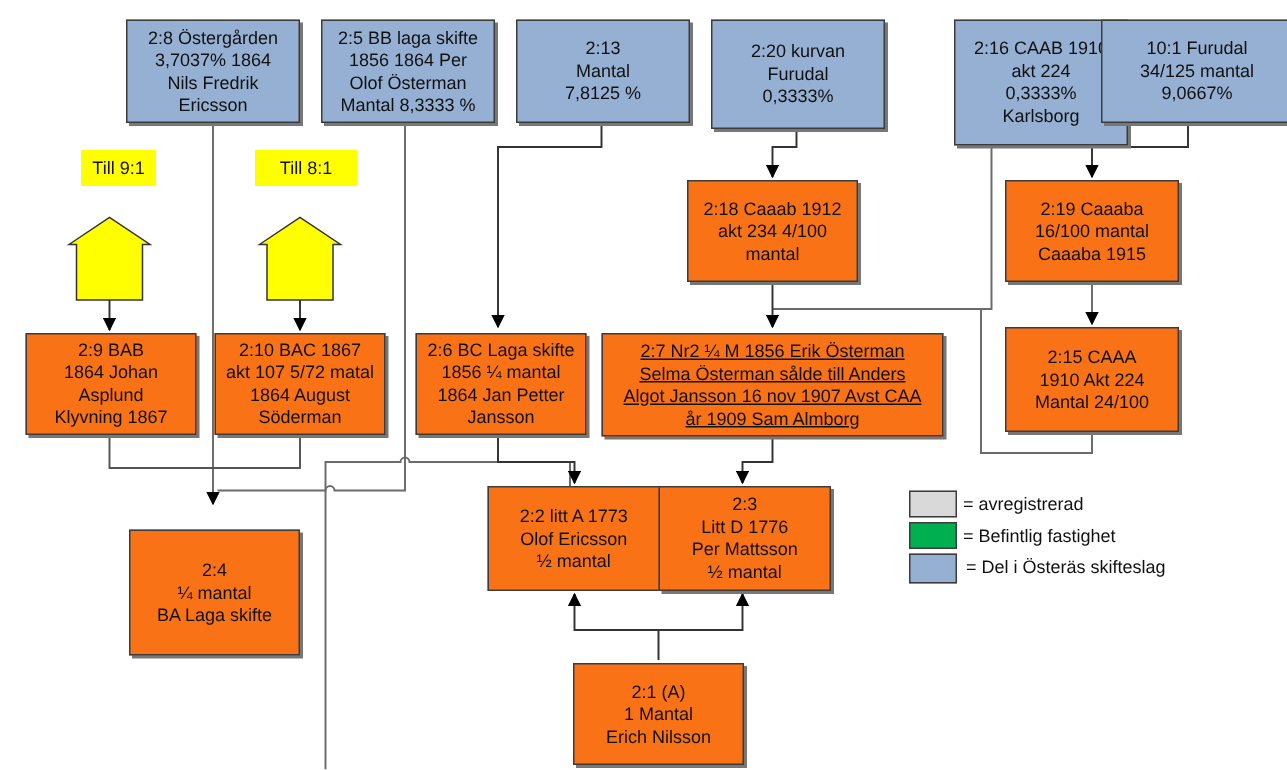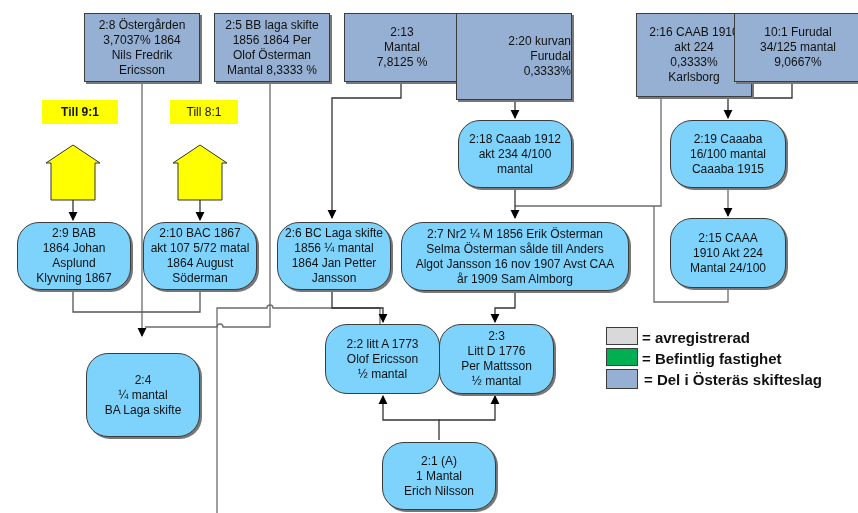--- a/index.html
+++ b/index.html
@@ -4,27 +4,27 @@
 <style>
   html, body { margin: 0; padding: 0; background: #ffffff; }
   body { width: 858px; height: 513px; position: relative; overflow: hidden;
          font-family: "Liberation Sans", sans-serif; }
   #canvas { position: absolute; left: 0; top: 0; width: 858px; height: 513px; }
   .box { position: absolute; box-sizing: border-box; border: 1px solid #3c3c3c;
          display: flex; flex-direction: column; align-items: center; justify-content: center;
          text-align: center; font-size: 12px; line-height: 15px; color: #111;
          box-shadow: 2px 2px 0 #777; }
   .blue { background: #95b0d2; }
-  .gray { background: #7dd3fc; border-radius: 22px; }
+  .gray { background: #f97316; }
   .yellow-label { position: absolute; background: #ffff00; font-size: 12px;
          display: flex; align-items: center; justify-content: center; color: #111; }
   .line { display: block; white-space: nowrap; }
   .legend-swatch { position: absolute; width: 32px; height: 18px; box-sizing: border-box;
          border: 1px solid #3c3c3c; }
-  .legend-text { position: absolute; font-size: 15px; color: #111; white-space: nowrap; font-weight: bold; }
+  .legend-text { position: absolute; font-size: 12px; color: #111; white-space: nowrap; }
 </style>
 </head>
 <body>
 
 <svg id="canvas" xmlns="http://www.w3.org/2000/svg" width="858" height="513">
   <defs>
     <marker id="arr" viewBox="0 0 10 10" refX="9" refY="5" markerWidth="7" markerHeight="7" orient="auto-start-reverse">
       <path d="M0,0 L10,5 L0,10 z" fill="#000"></path>
     </marker>
   </defs>
@@ -61,41 +61,41 @@
     <path d="M439,420 H495 V396" stroke="#333" marker-end="url(#arr)"></path>
 
     <path d="M73,200 V220" stroke="#333" marker-end="url(#arr)"></path>
     <path d="M200,200 V220" stroke="#333" marker-end="url(#arr)"></path>
   </g>
 
   <polygon points="46,163 73,145 100,163 95,163 95,200 51,200 51,163" fill="#ffff00" stroke="#333" stroke-width="1"></polygon>
   <polygon points="173,163 200,145 227,163 222,163 222,200 178,200 178,163" fill="#ffff00" stroke="#333" stroke-width="1"></polygon>
 </svg>
 
-<div class="yellow-label" style="left:42px;top:100px;width:76px;height:24px;font-weight:bold;">Till 9:1</div>
+<div class="yellow-label" style="left:54px;top:100px;width:50px;height:24px;">Till 9:1</div>
 <div class="yellow-label" style="left:170px;top:100px;width:68px;height:24px;">Till 8:1</div>
 
 <div class="box blue" style="left:84px;top:13px;width:116px;height:69px;">
   <span class="line">2:8 Östergården</span>
   <span class="line">3,7037% 1864</span>
   <span class="line">Nils Fredrik</span>
   <span class="line">Ericsson</span>
 </div>
 <div class="box blue" style="left:214px;top:13px;width:116px;height:69px;">
   <span class="line">2:5 BB laga skifte</span>
   <span class="line">1856 1864 Per</span>
   <span class="line">Olof Österman</span>
   <span class="line">Mantal 8,3333 %</span>
 </div>
 <div class="box blue" style="left:344px;top:13px;width:116px;height:69px;justify-content:center;">
   <span class="line">2:13</span>
   <span class="line">Mantal</span>
   <span class="line">7,8125 %</span>
 </div>
-<div class="box blue" style="left:456px;top:13px;width:116px;height:87px;align-items:flex-end;">
+<div class="box blue" style="left:474px;top:13px;width:116px;height:73px;">
   <span class="line">2:20 kurvan</span>
   <span class="line">Furudal</span>
   <span class="line">0,3333%</span>
 </div>
 <div class="box blue" style="left:636px;top:13px;width:116px;height:84px;">
   <span class="line">2:16 CAAB 1910</span>
   <span class="line">akt 224</span>
   <span class="line">0,3333%</span>
   <span class="line">Karlsborg</span>
 </div>
@@ -127,21 +127,21 @@
   <span class="line">akt 107 5/72 matal</span>
   <span class="line">1864 August</span>
   <span class="line">Söderman</span>
 </div>
 <div class="box gray" style="left:277px;top:222px;width:114px;height:68px;">
   <span class="line">2:6 BC Laga skifte</span>
   <span class="line">1856 ¼ mantal</span>
   <span class="line">1864 Jan Petter</span>
   <span class="line">Jansson</span>
 </div>
-<div class="box gray" style="left:401px;top:222px;width:228px;height:69px;">
+<div class="box gray" style="left:401px;top:222px;width:228px;height:69px;text-decoration:underline;">
   <span class="line">2:7 Nr2  ¼ M 1856 Erik Österman</span>
   <span class="line">Selma Österman sålde till Anders</span>
   <span class="line">Algot Jansson 16 nov 1907  Avst CAA</span>
   <span class="line">år 1909 Sam Almborg</span>
 </div>
 <div class="box gray" style="left:670px;top:218px;width:116px;height:70px;align-items:center;">
   <span class="line">2:15 CAAA</span>
   <span class="line">1910 Akt 224</span>
   <span class="line">Mantal 24/100</span>
 </div>

